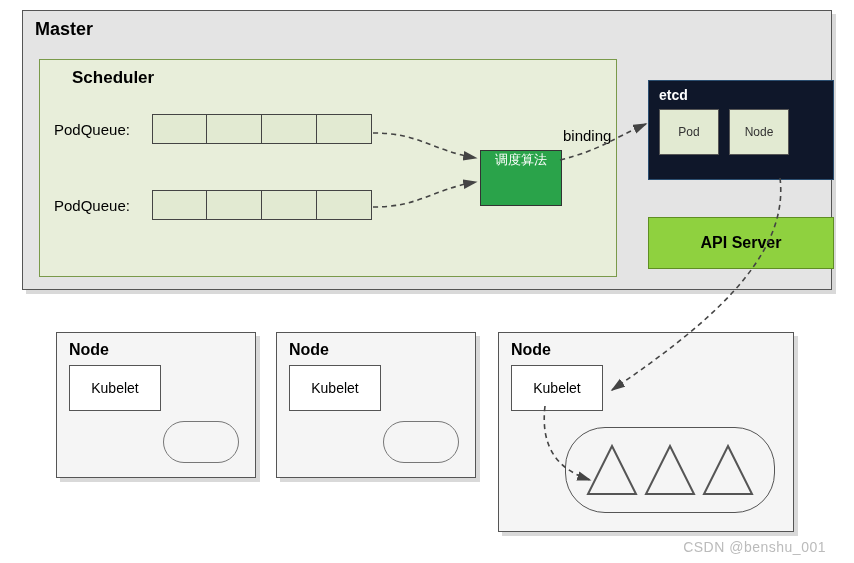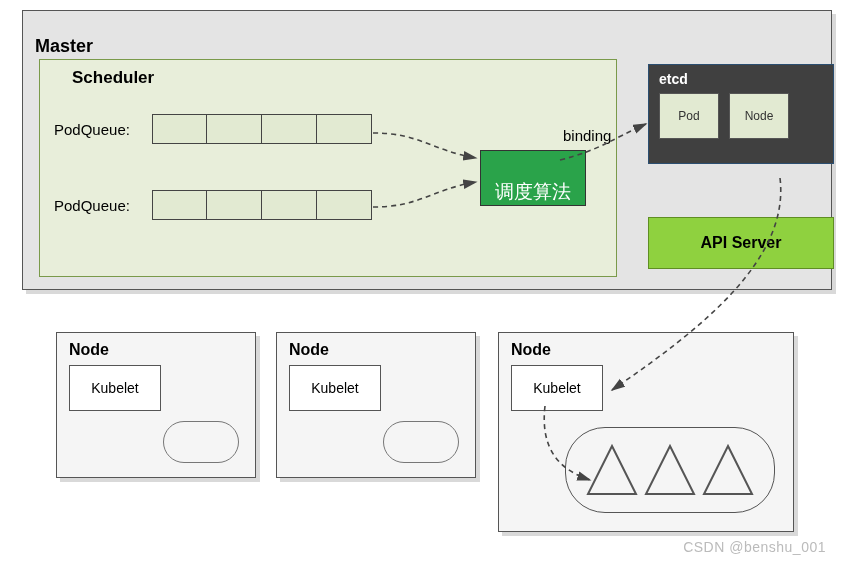--- a/index.html
+++ b/index.html
@@ -17,21 +17,21 @@
     position: absolute;
     left: 22px;
     top: 10px;
     width: 810px;
     height: 280px;
     background: #e4e4e4;
     border: 1px solid #555;
     box-shadow: 4px 4px 0 rgba(0,0,0,0.15);
     padding: 8px 12px;
   }
-  .master-title { font-size: 18px; font-weight: bold; margin-top: 17px; }
+  .master-title { font-size: 18px; font-weight: bold; }
   .scheduler {
     position: absolute;
     left: 16px;
     top: 48px;
     width: 578px;
     height: 218px;
     background: #e8eeda;
     border: 1px solid #7a9a4a;
     padding: 8px 32px;
   }
@@ -46,37 +46,37 @@
   .cell {
     width: 55px; height: 30px;
     background: #e2ead2;
     border: 1px solid #444;
   }
   .cell + .cell { border-left: none; }
   .algo {
     position: absolute;
     left: 440px;
     top: 90px;
-    width: 106px; height: 56px;
+    width: 82px; height: 56px;
     background: #2aa34a;
     border: 1px solid #333;
     color: #fff;
-    font-size: 19px;
-    display: flex; align-items: flex-end; justify-content: center;
+    font-size: 13px;
+    display: flex; align-items: flex-start; justify-content: center;
   }
   .binding-label {
     position: absolute;
     left: 540px; top: 116px;
     font-size: 15px;
   }
   .etcd {
     position: absolute;
-    left: 625px; top: 53px;
+    left: 625px; top: 69px;
     width: 186px; height: 100px;
-    background: #404040;
+    background: #0f172a;
     border: 1px solid #2b4e70;
     color: #fff;
     padding: 6px 10px;
     font-weight: bold;
   }
   .etcd-inner {
     display: flex; gap: 10px; margin-top: 6px;
   }
   .etcd-box {
     background: #e2ead2;

